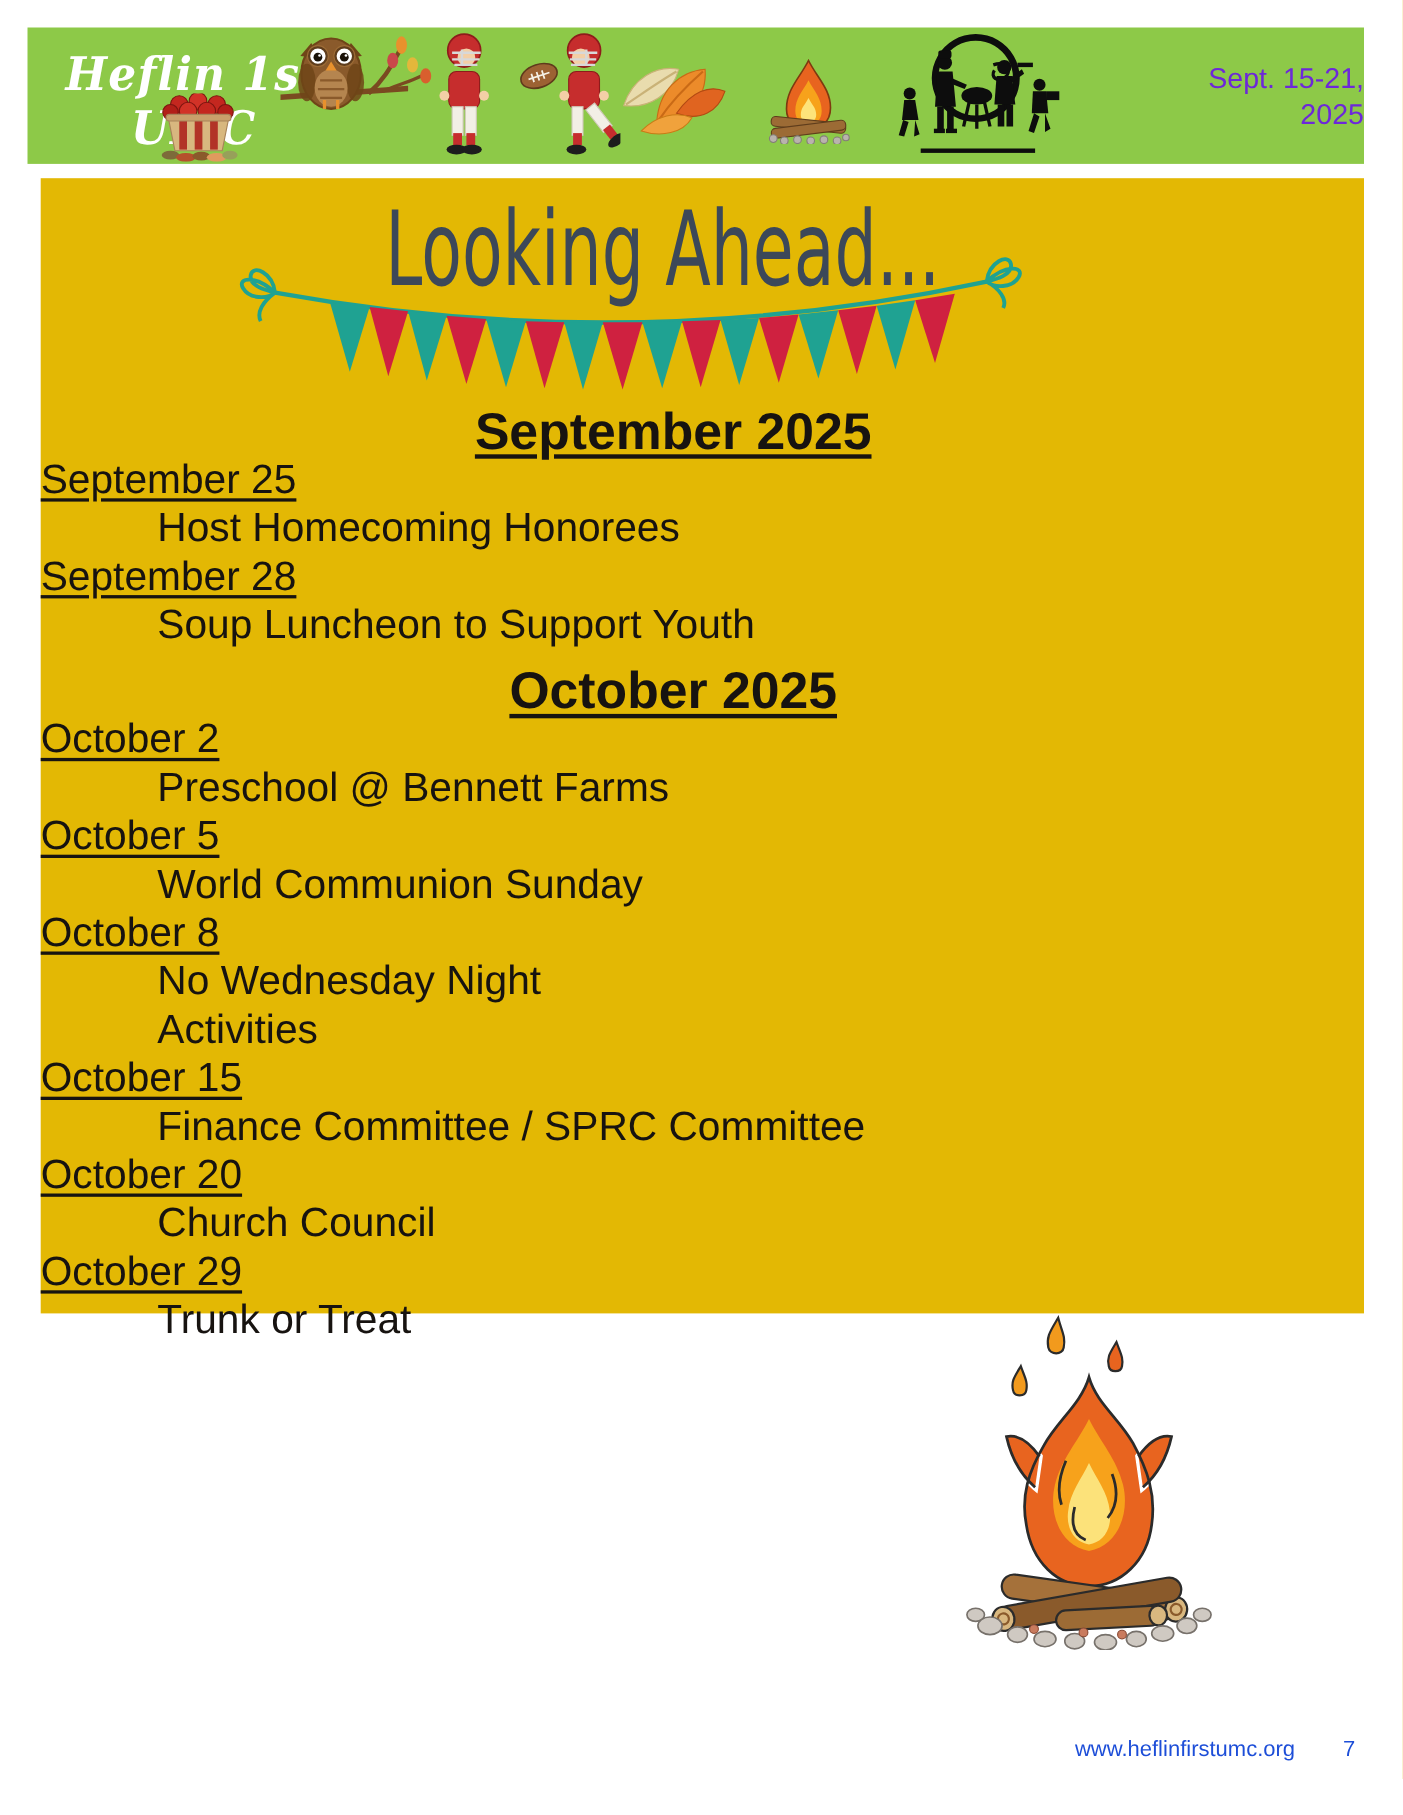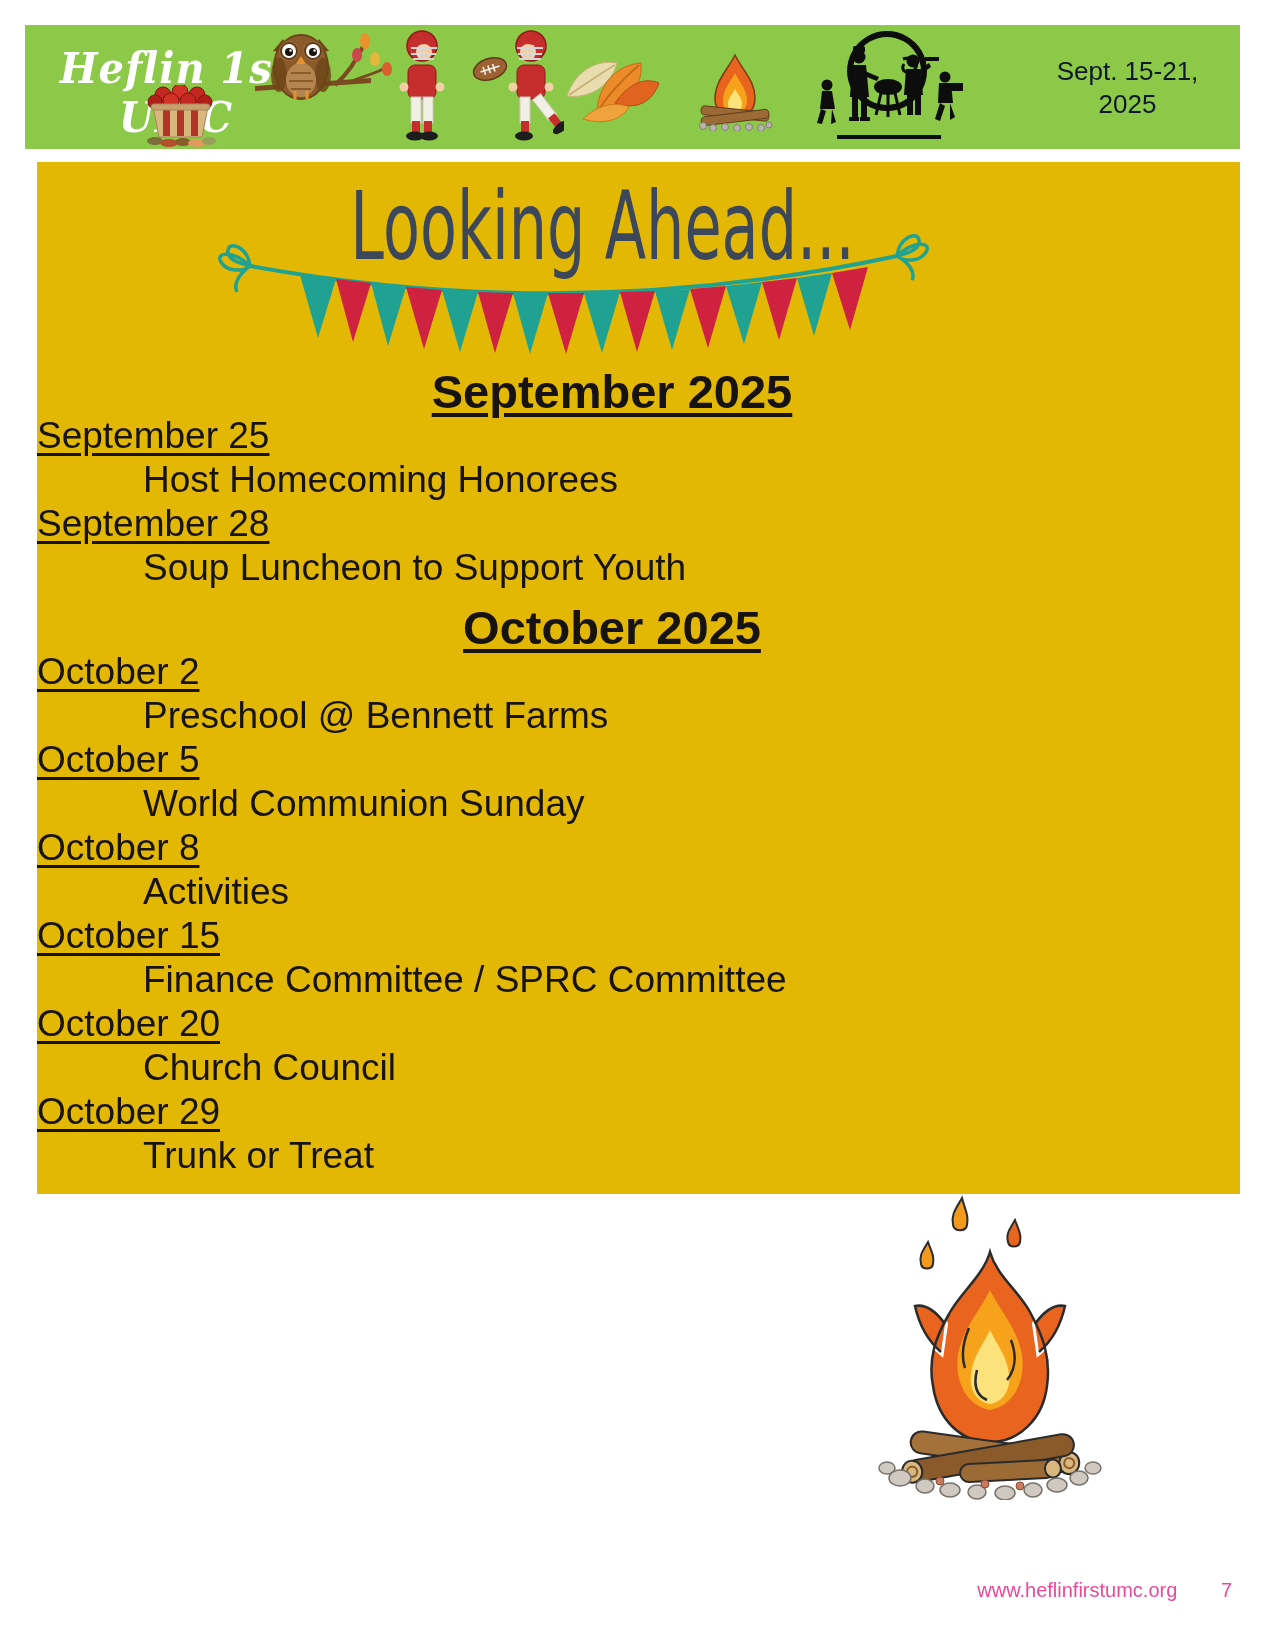--- a/index.html
+++ b/index.html
@@ -14,43 +14,43 @@
                  font-family:"DejaVu Serif", serif; font-style:italic; font-weight:bold;
                  font-size:40px; color:#ffffff; letter-spacing:1px; transform:scaleY(1.05); }
   .apple-basket { left:118px; top:60px; }
   .owl          { left:228px; top:2px;  }
   .player1      { left:366px; top:4px;  }
   .football     { left:445px; top:28px; }
   .player2      { left:472px; top:4px;  }
   .leaves       { left:532px; top:16px; }
   .campfire-sm  { left:668px; top:26px; }
   .bbq          { left:782px; top:0px;  }
-  .date-range { position:absolute; left:990px; top:30px; width:225px; text-align:center;
-                color:#0f172a; font-size:26px; line-height:33px; }
+  .date-range { position:absolute; left:990px; top:30px; width:225px; text-align:right;
+                color:#6d28d9; font-size:26px; line-height:33px; }
 
   
   .content { position:absolute; left:37px; top:162px; width:1203px; height:1032px; background:#e3b804; }
   .looking-title { position:absolute; top:10px; left:0; width:100%; text-align:center;
                    font-family:"DejaVu Sans", sans-serif; font-weight:400;
                    font-size:84px; color:#3c4859; letter-spacing:0px; white-space:nowrap;
                    transform:translateX(-36px) scale(0.72,1.12); transform-origin:center top; }
   .bunting-svg { position:absolute; left:0; top:0; width:1203px; height:400px; }
 
   .events { position:relative; padding-top:208px; font-size:37px; line-height:44px; color:#171310; }
   .sec-heading { text-align:center; font-weight:bold; font-size:47px;
                  text-decoration:underline; text-underline-offset:5px; margin-right:53px; }
   .sec-heading.second { margin-top:16px; }
   .date-line { text-decoration:underline; text-underline-offset:5px; }
   .item-line { margin-left:106px; }
 
   .campfire-big { position:absolute; left:828px; top:1028px; }
 
   
   .footer { position:absolute; left:0; top:1565px; width:1275px; height:85px;
-            text-align:right; padding:14px 43px 0 0; font-size:20px; color:#ec4899; }
+            text-align:right; padding:14px 43px 0 0; font-size:20px; color:#1d4ed8; }
   .footer .pagenum { display:inline-block; margin-left:38px; }
 </style>
 </head>
 <body>
 
 <div class="page">
 
   <header class="banner">
     <div class="church-name">Heflin 1st UMC</div>
 
@@ -243,20 +243,21 @@
       <div class="item-line">Host Homecoming Honorees</div>
       <div class="date-line">September 28</div>
       <div class="item-line">Soup Luncheon to Support Youth</div>
 
       <div class="sec-heading second">October 2025</div>
       <div class="date-line">October 2</div>
       <div class="item-line">Preschool @ Bennett Farms</div>
       <div class="date-line">October 5</div>
       <div class="item-line">World Communion Sunday</div>
       <div class="date-line">October 8</div>
+      <div class="item-line">No Wednesday Night</div>
       <div class="item-line">Activities</div>
       <div class="date-line">October 15</div>
       <div class="item-line">Finance Committee / SPRC Committee</div>
       <div class="date-line">October 20</div>
       <div class="item-line">Church Council</div>
       <div class="date-line">October 29</div>
       <div class="item-line">Trunk or Treat</div>
     </div>
 
     <svg class="campfire-big" width="250" height="310" viewBox="0 0 250 310">

